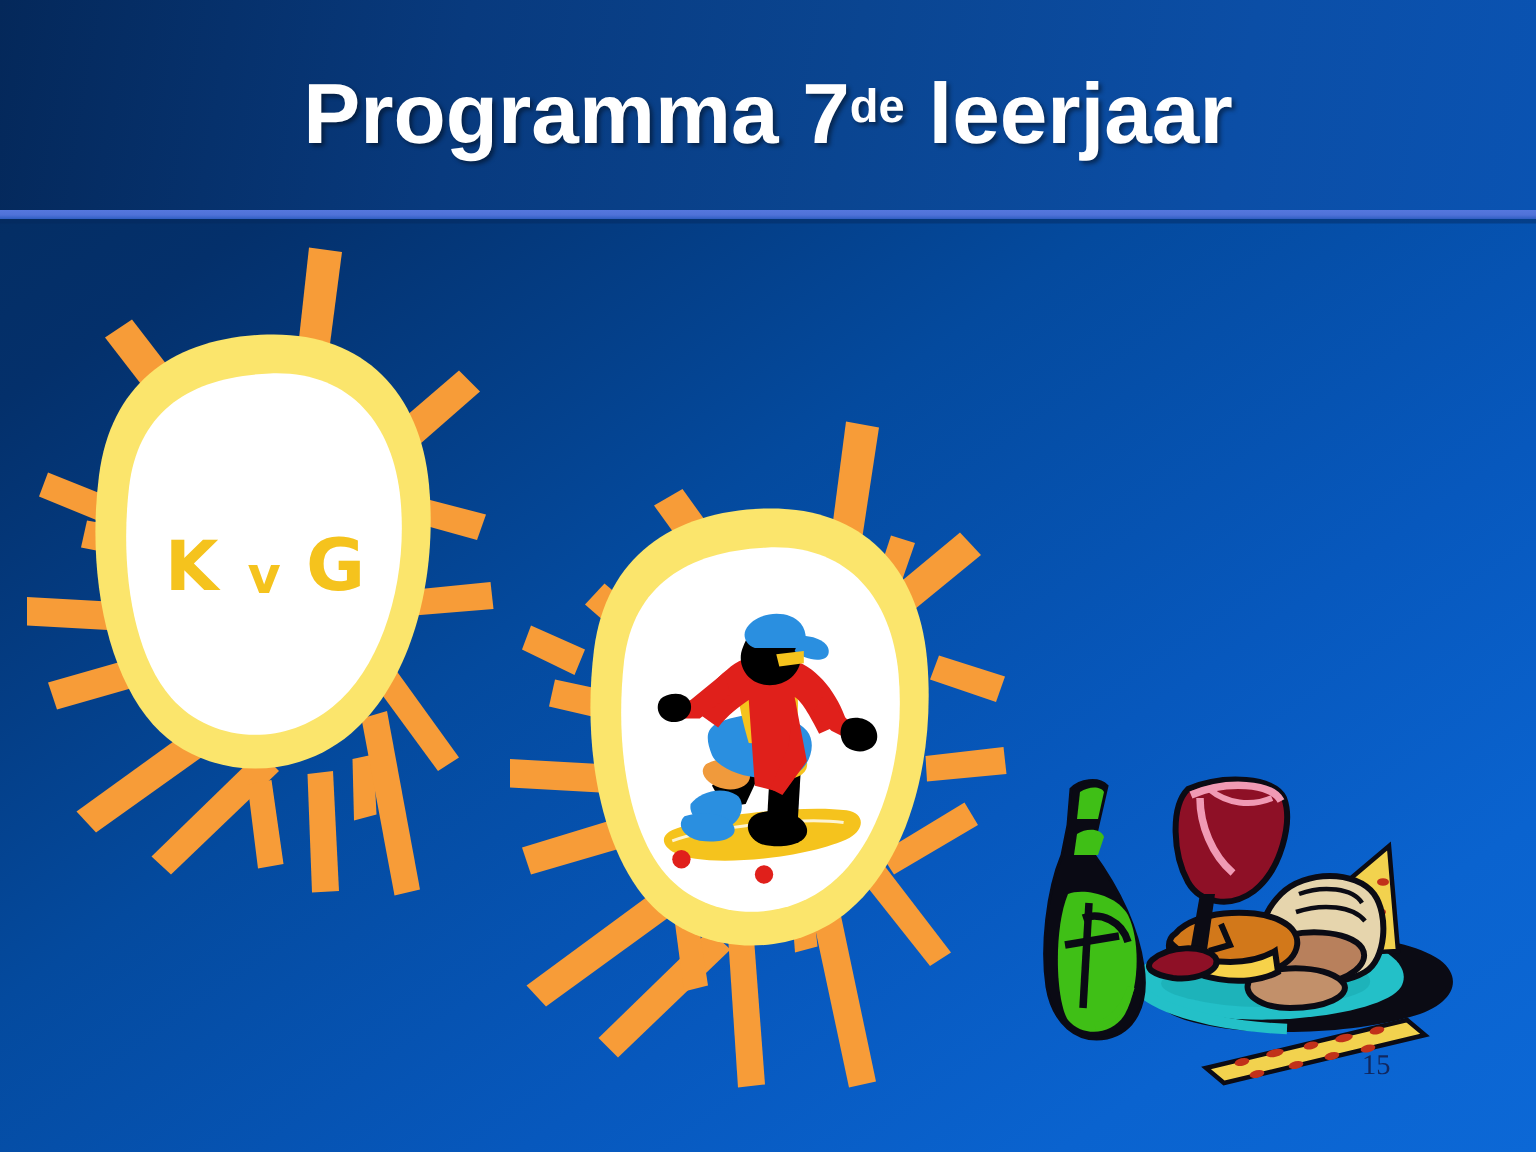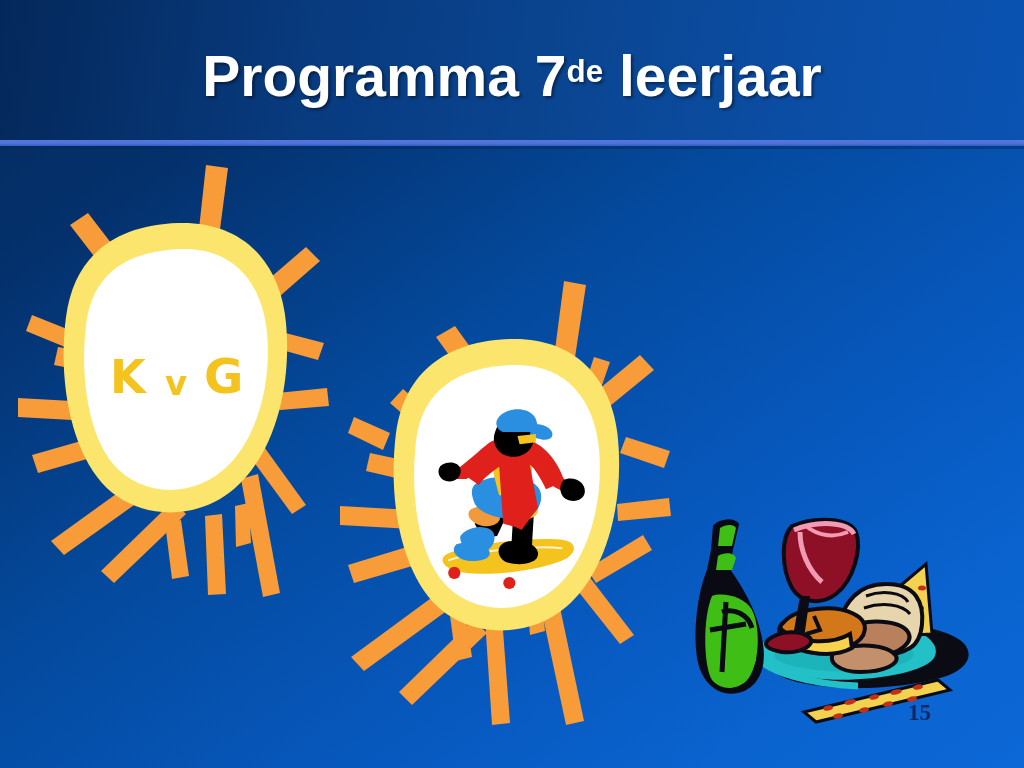--- a/index.html
+++ b/index.html
@@ -72,23 +72,23 @@
     top: -0.45em;
     font-weight: bold;
   }
 
   
   .page-number {
     position: absolute;
     left: 908px;
     top: 700px;
     font-family: "Liberation Serif", serif;
-    font-size: 23px;
+    font-size: 19px;
     color: #11275e;
-    font-weight: bold;
+    font-weight: normal;
   }
 
   
   .sun {
     position: absolute;
   }
   .sun svg { display: block; overflow: visible; }
 
   .kvg-text {
     font-family: "DejaVu Sans", sans-serif;

